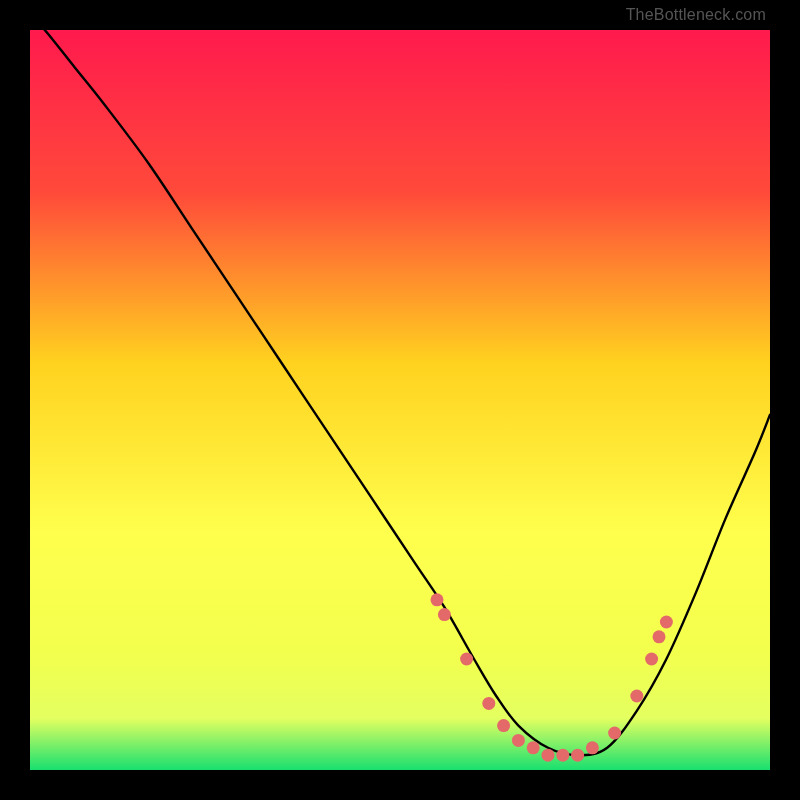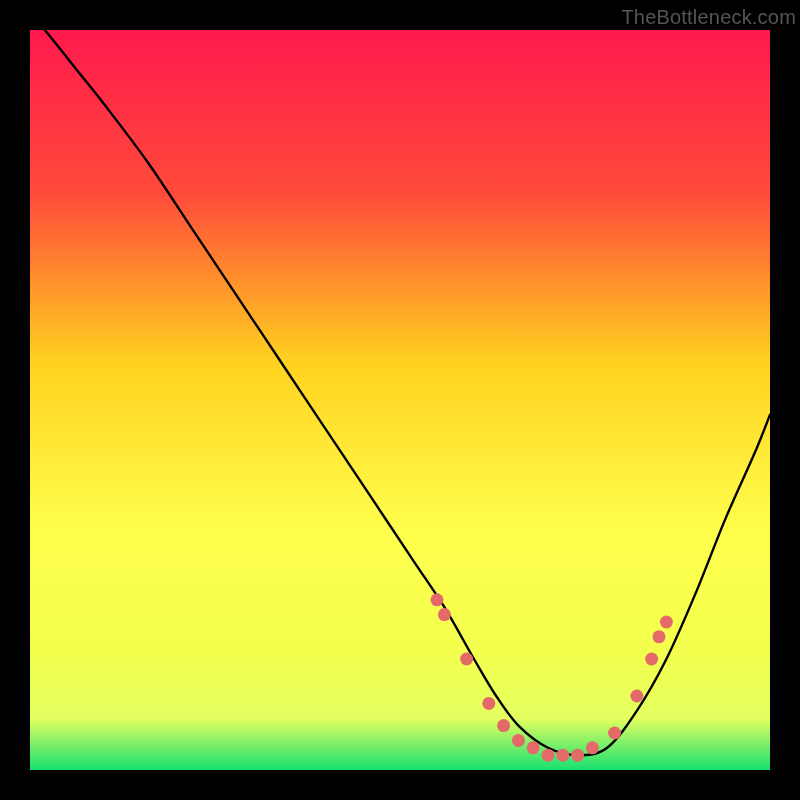--- a/index.html
+++ b/index.html
@@ -35,23 +35,23 @@
   .curve-svg {
     position: absolute;
     left: 0;
     top: 0;
     width: 100%;
     height: 100%;
   }
   .watermark {
     position: absolute;
     top: 6px;
-    right: 4px;
+    right: 34px;
     color: #555;
-    font-size: 20px;
+    font-size: 16px;
     font-weight: 500;
     letter-spacing: 0.2px;
     user-select: none;
   }
 </style>
 </head>
 <body>
 
 <div class="frame">
 

